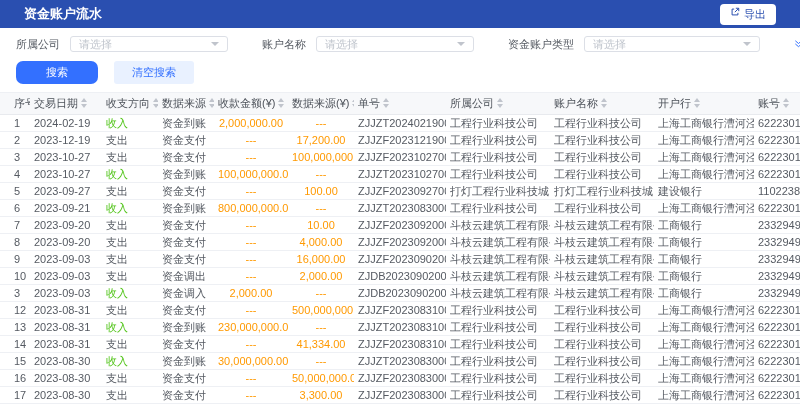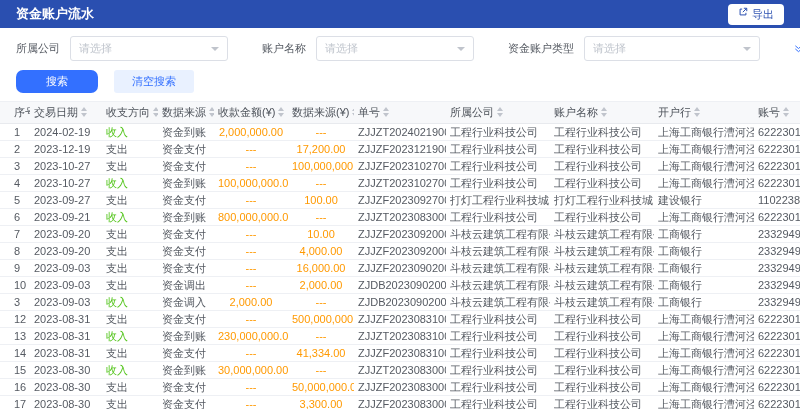--- a/index.html
+++ b/index.html
@@ -7,38 +7,38 @@
     width: 800px; height: 409px; overflow: hidden;
     font-family: "Liberation Sans", "DejaVu Sans", sans-serif;
     background: #ffffff;
     font-size: 11px;
     color: #555a62;
   }
   
   .topbar {
     height: 28px; background: #2a4fb0;
     display: flex; align-items: center; justify-content: space-between;
-    padding: 0 16px;
+    padding: 0 24px;
   }
   .topbar-title { color: #ffffff; font-size: 13px; font-weight: bold; }
   .export-btn {
     background: #ffffff; color: #2a4fb0; border: none; border-radius: 4px;
     font-size: 11px; padding: 3px 10px; display: flex; align-items: flex-start; gap: 4px;
     cursor: pointer;
   }
   .export-btn svg { display: block; }
   
   .filters {
     display: flex; align-items: center;
     padding: 8px 16px 0 16px;
   }
   .filter-group { display: flex; align-items: center; margin-right: 34px; }
   .filter-label { color: #555a62; margin-right: 10px; white-space: nowrap; }
   .select-box {
-    height: 25px; border: 1px solid #dcdfe6; border-radius: 3px; background: #fff;
+    height: 16px; border: 1px solid #dcdfe6; border-radius: 3px; background: #fff;
     display: flex; align-items: center; justify-content: space-between;
     padding: 0 8px; color: #bfc4cc; cursor: pointer;
   }
   .select-box.w1 { width: 158px; }
   .select-box.w2 { width: 158px; }
   .select-box.w3 { width: 176px; }
   .select-caret {
     width: 0; height: 0; border-left: 4px solid transparent; border-right: 4px solid transparent;
     border-top: 4px solid #c0c4cc; margin-left: 6px;
   }

